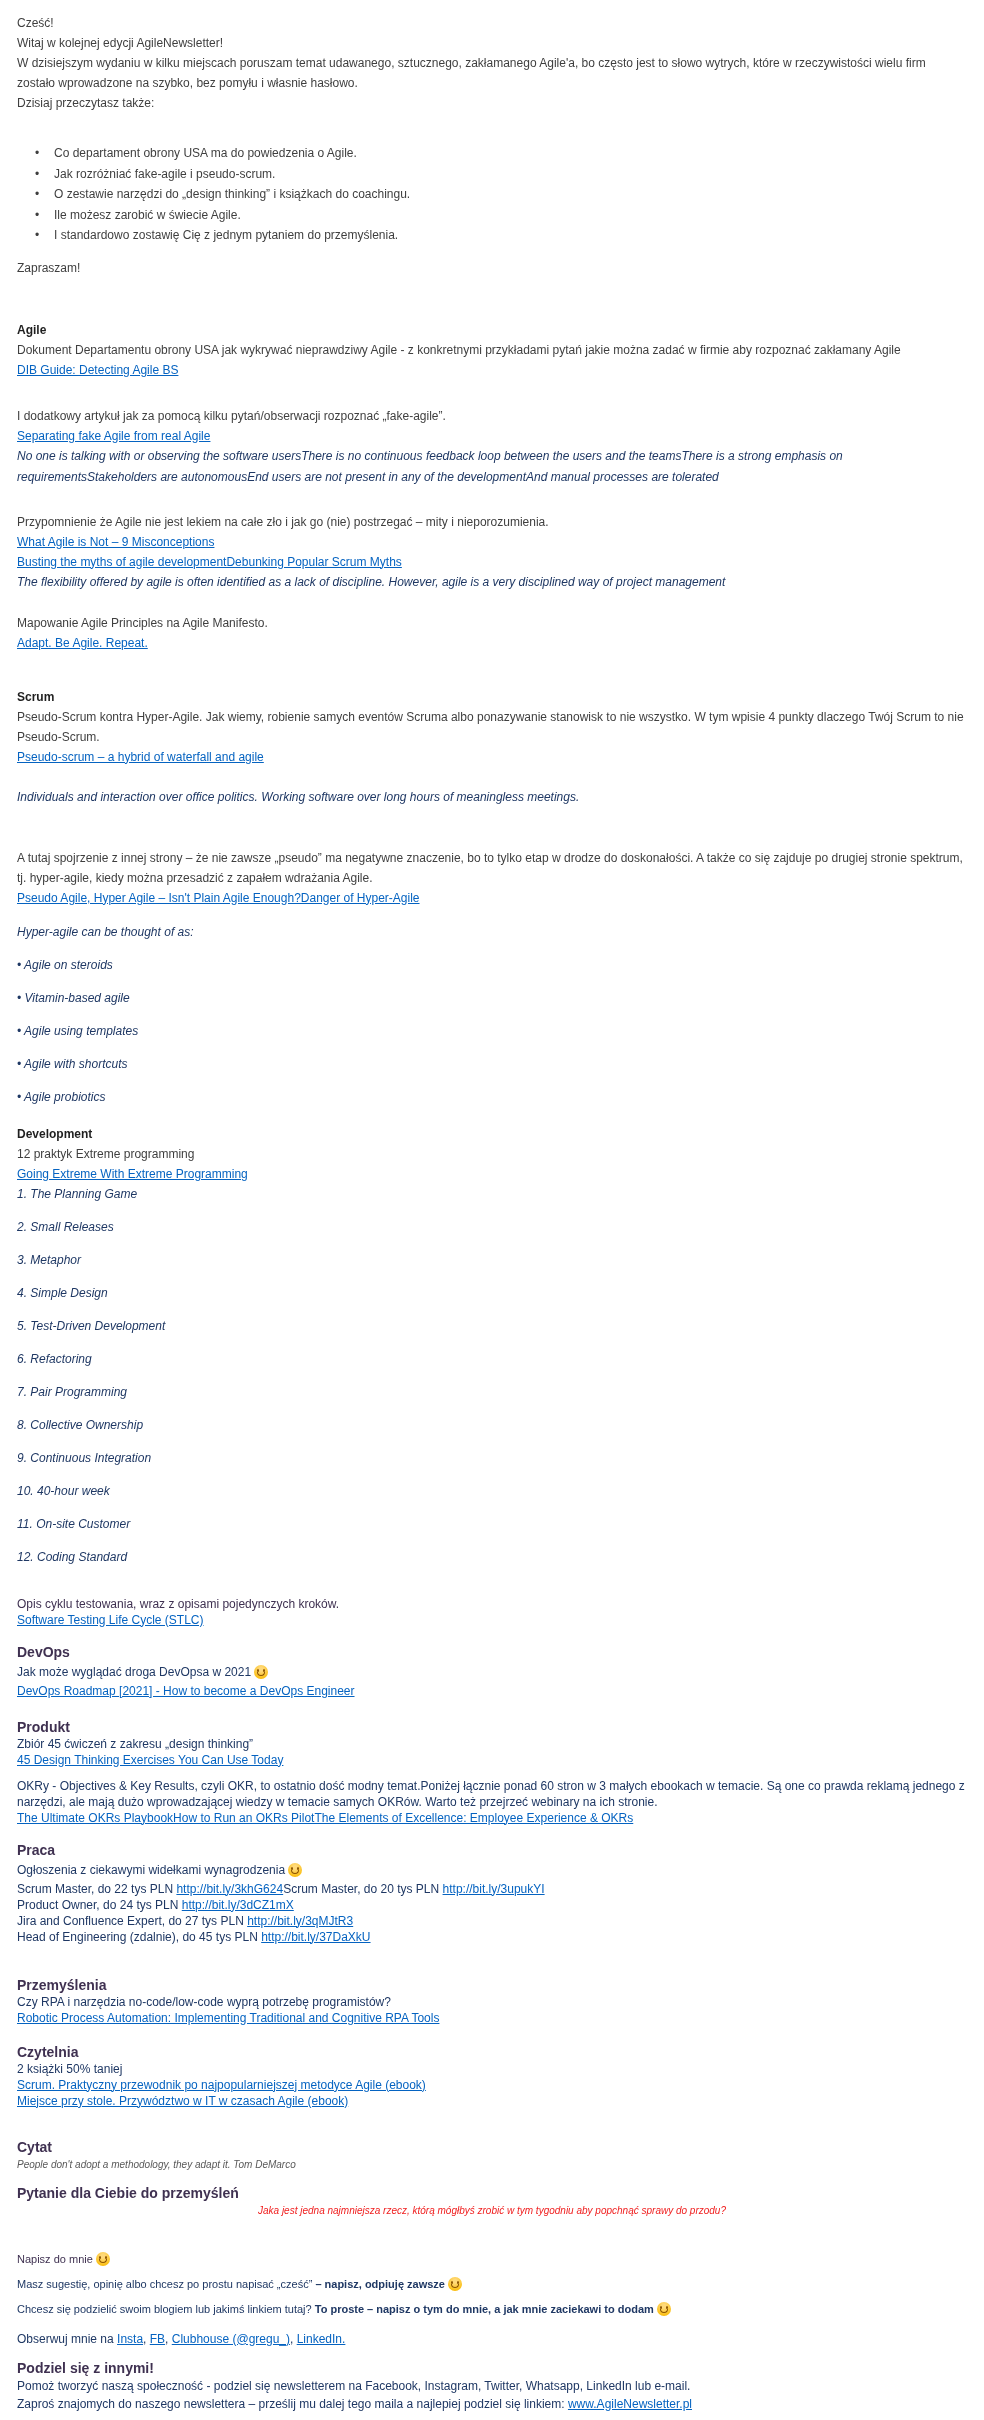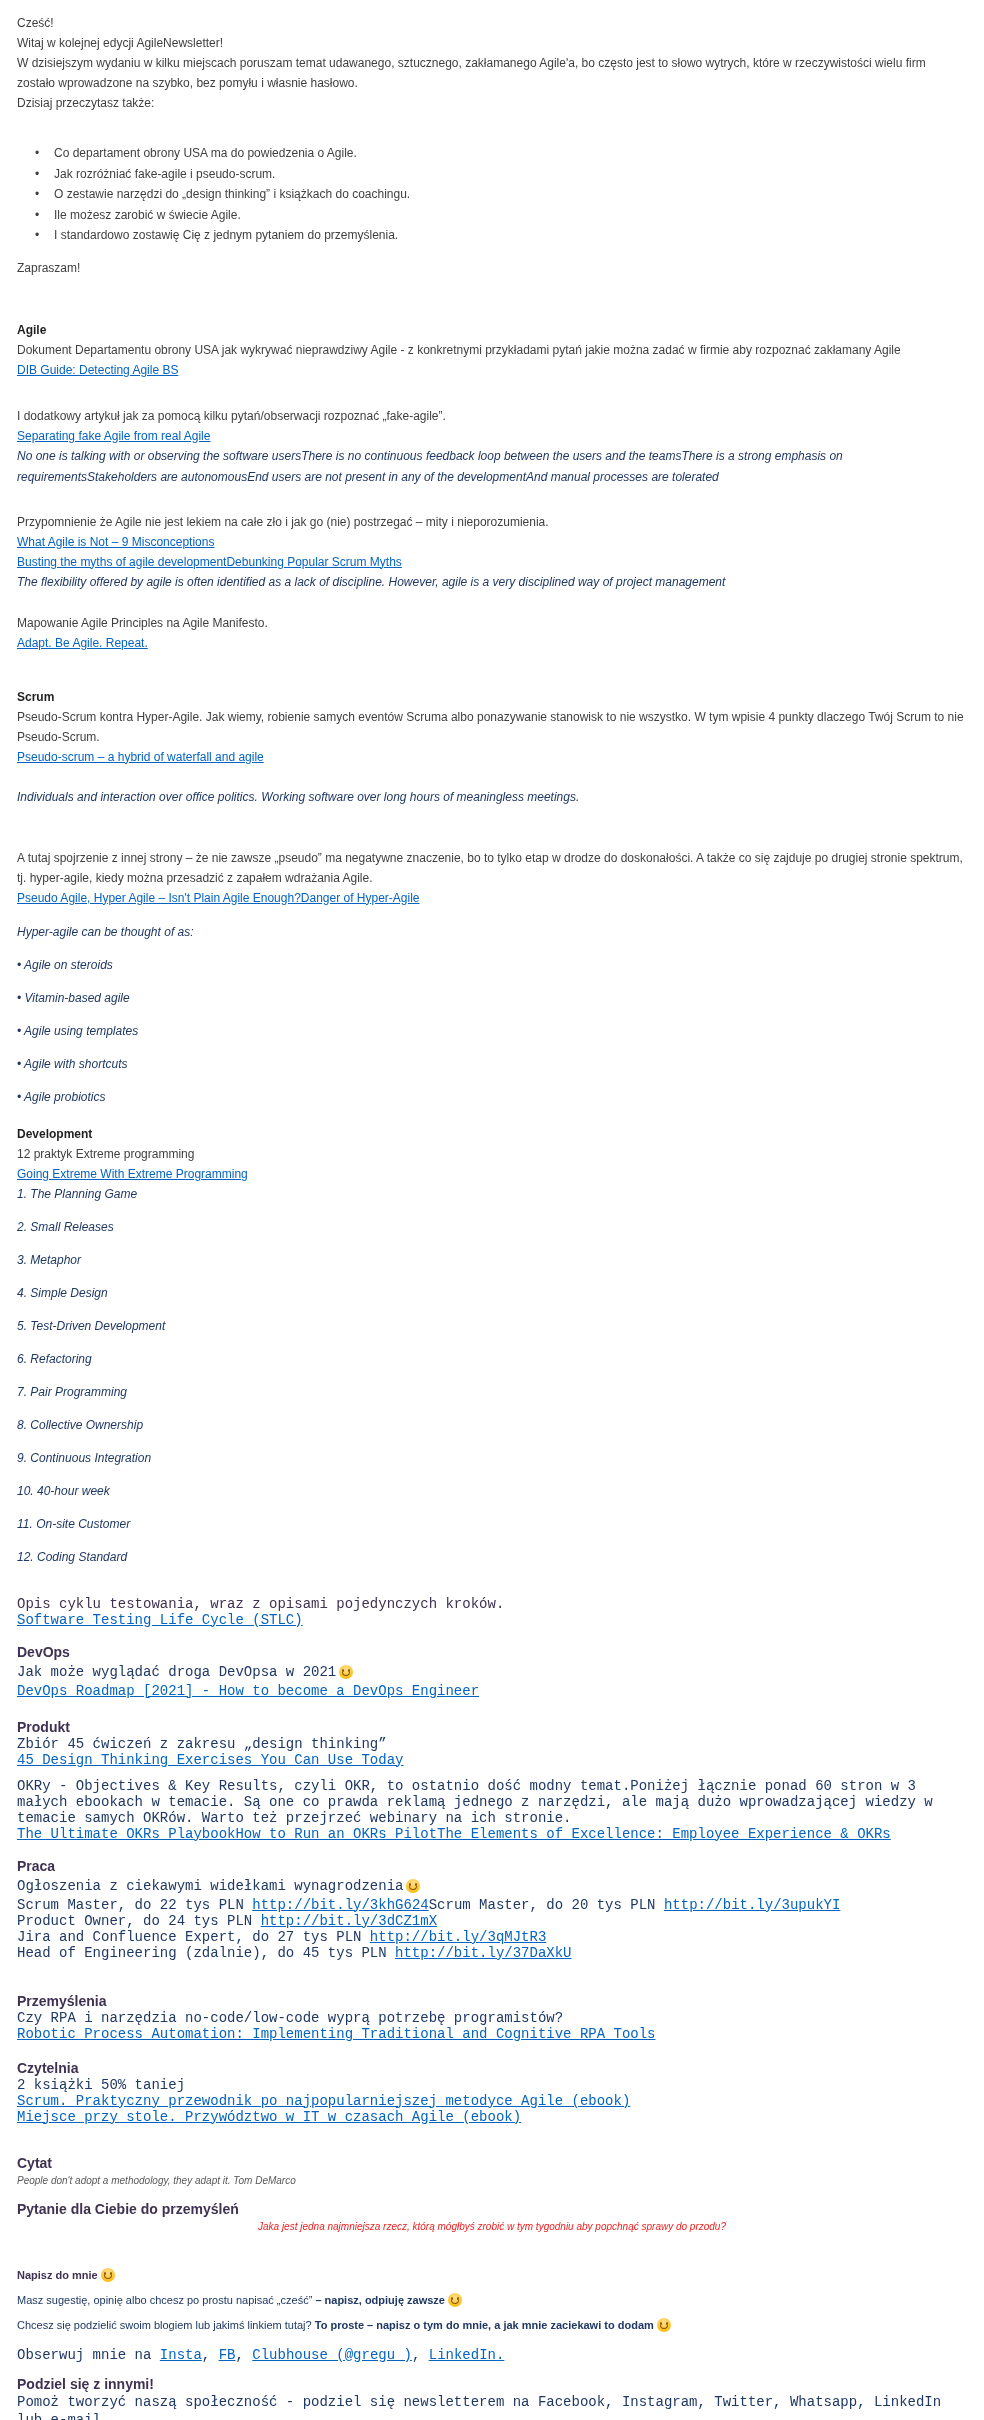--- a/index.html
+++ b/index.html
@@ -8,26 +8,26 @@
   p{margin:0;}
   a{color:#0563c1;text-decoration:underline;cursor:pointer;}
   .t{font-size:12px;line-height:20px;color:#3f3f3f;}
   .wrap{max-width:948px;}
   .h-main{font-size:12px;line-height:20px;font-weight:bold;color:#1f1f1f;}
   .qt{font-size:12px;line-height:21px;color:#1f3864;font-style:italic;}
   .bullets{padding-left:16px;}
   .bullet{position:relative;padding-left:21px;font-size:12px;line-height:20.5px;color:#3f3f3f;}
   .bullet::before{content:"•";position:absolute;left:2px;top:0;}
   .xp,.hyper{margin:0 0 12px 0;}
-  .sm{font-size:14px;line-height:16px;font-family:Liberation Mono, monospace;}
+  .sm{font-size:12px;line-height:16px;}
   .navy{color:#1f3864;}
   .purple{color:#3f3151;}
   .h-sub{font-size:14px;line-height:17px;font-weight:bold;color:#3f3151;}
   .med{font-size:11px;line-height:25px;}
-  .h-med{font-size:11px;line-height:25px;font-weight:bold;color:#3f3151;}
+  .h-med{font-size:11px;line-height:25px;font-weight:normal;color:#3f3151;}
   .gray-it{font-size:10px;line-height:17px;color:#595959;font-style:italic;}
   .red-it{font-size:10px;line-height:17px;color:#f02020;font-style:italic;text-align:center;}
   .sp4{height:4px;}.sp8{height:8px;}.sp10{height:10px;}.sp12{height:12px;}
   .sp14{height:14px;}.sp16{height:16px;}.sp18{height:18px;}.sp20{height:20px;}
   .sp24{height:24px;}.sp26{height:26px;}.sp28{height:28px;}.sp30{height:30px;}
   .sp32{height:32px;}.sp34{height:34px;}.sp40{height:40px;}.sp42{height:42px;}
   .emoji{display:inline-block;width:14px;height:14px;border-radius:50%;position:relative;
     background:radial-gradient(circle at 50% 30%,#ffd97a 15%,#fbbf12 75%,#f0a500);
     vertical-align:-3px;margin-left:3px;}
   .emoji::before{content:"";position:absolute;left:3px;top:4px;width:2px;height:3px;

